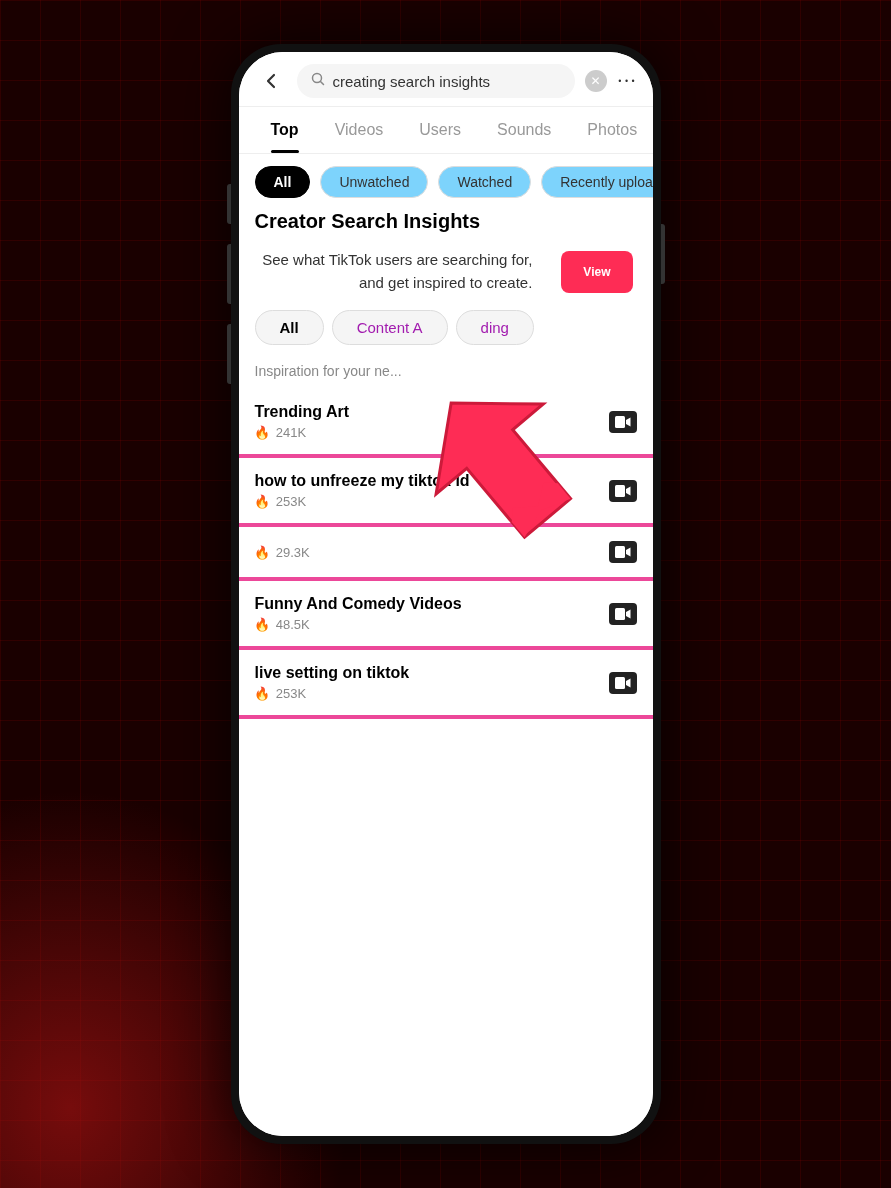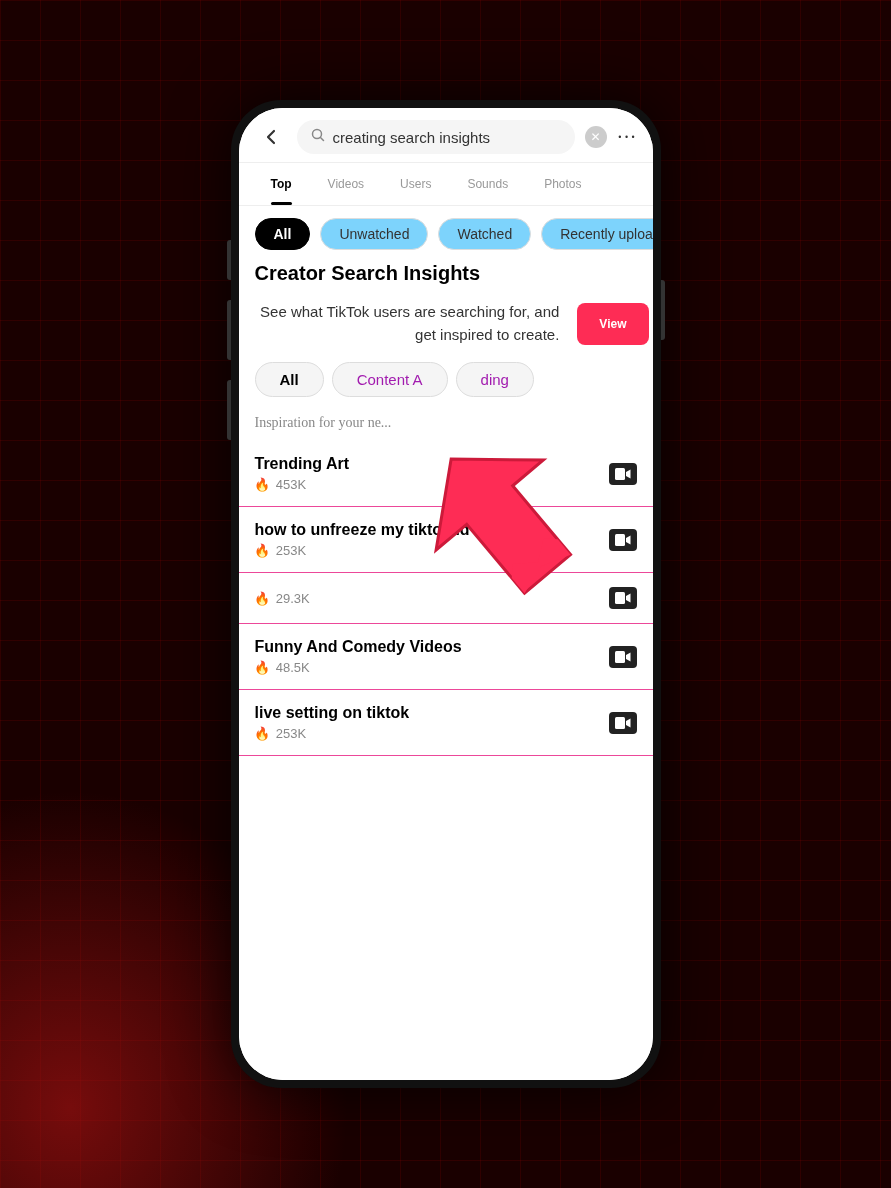--- a/index.html
+++ b/index.html
@@ -36,21 +36,21 @@
       width: 350px;
       height: 400px;
       background: radial-gradient(ellipse at 20% 80%, rgba(180,20,20,0.6) 0%, transparent 70%);
       z-index: 0;
     }
 
     .phone-wrapper {
       position: relative;
       z-index: 1;
       width: 430px;
-      height: 988px;
+      height: 1100px;
       background: #111;
       border-radius: 50px;
       padding: 8px;
       box-shadow: 0 0 60px rgba(0,0,0,0.8);
     }
 
     .phone-screen {
       width: 100%;
       height: 100%;
       background: #fff;
@@ -124,21 +124,21 @@
     .tabs-row {
       display: flex;
       padding: 0 16px;
       background: #fff;
       border-bottom: 1px solid #eee;
       gap: 4px;
     }
 
     .tab-item {
       padding: 14px 16px;
-      font-size: 12px;
+      font-size: 16px;
       font-family: -apple-system, BlinkMacSystemFont, 'Segoe UI', sans-serif;
       color: #999;
       cursor: pointer;
       position: relative;
       white-space: nowrap;
     }
 
     .tab-item.active {
       color: #000;
       font-weight: 700;
@@ -186,25 +186,25 @@
     
     .content-area {
       flex: 1;
       background: #fff;
       overflow-y: auto;
       padding: 0;
     }
 
     
     .insights-card {
-      margin: 16px 4px 8px;
+      margin: 16px 20px 8px;
       display: flex;
       align-items: center;
       justify-content: flex-end;
-      gap: 18px;
+      gap: 29px;
     }
 
     .insights-title {
       font-size: 20px;
       font-weight: 700;
       color: #000;
       font-family: -apple-system, BlinkMacSystemFont, 'Segoe UI', sans-serif;
       margin: 0 16px 0;
     }
 
@@ -254,27 +254,27 @@
       color: #000;
       font-weight: 700;
       border-color: #ddd;
     }
 
     
     .inspiration-text {
       padding: 6px 16px 10px;
       font-size: 14px;
       color: #888;
-      font-family: Liberation Serif, serif;
+      font-family: Liberation Sans, sans-serif;
     }
 
     
     .trend-item {
       padding: 14px 16px;
-      border-bottom: 1px solid #ec4899;
+      border-bottom: 4px solid #ec4899;
       display: flex;
       align-items: center;
       justify-content: space-between;
     }
 
     .trend-info {
       flex: 1;
     }
 
     .trend-title {
@@ -422,21 +422,21 @@
         <div class="sub-chip">ding</div>
       </div>
 
       <div class="inspiration-text">Inspiration for your ne...</div>
 
       <div class="trend-item">
         <div class="trend-info">
           <div class="trend-title">Trending Art</div>
           <div class="trend-meta">
             <span class="fire-icon">🔥</span>
-            <span>453K</span>
+            <span>241K</span>
           </div>
         </div>
         <div class="video-icon">
           <svg width="16" height="12" viewBox="0 0 16 12" fill="white">
             <rect x="0" y="0" width="10" height="12" rx="1.5" fill="white"></rect>
             <path d="M11 4L15.5 1.5V10.5L11 8V4Z" fill="white"></path>
           </svg>
         </div>
       </div>
 

